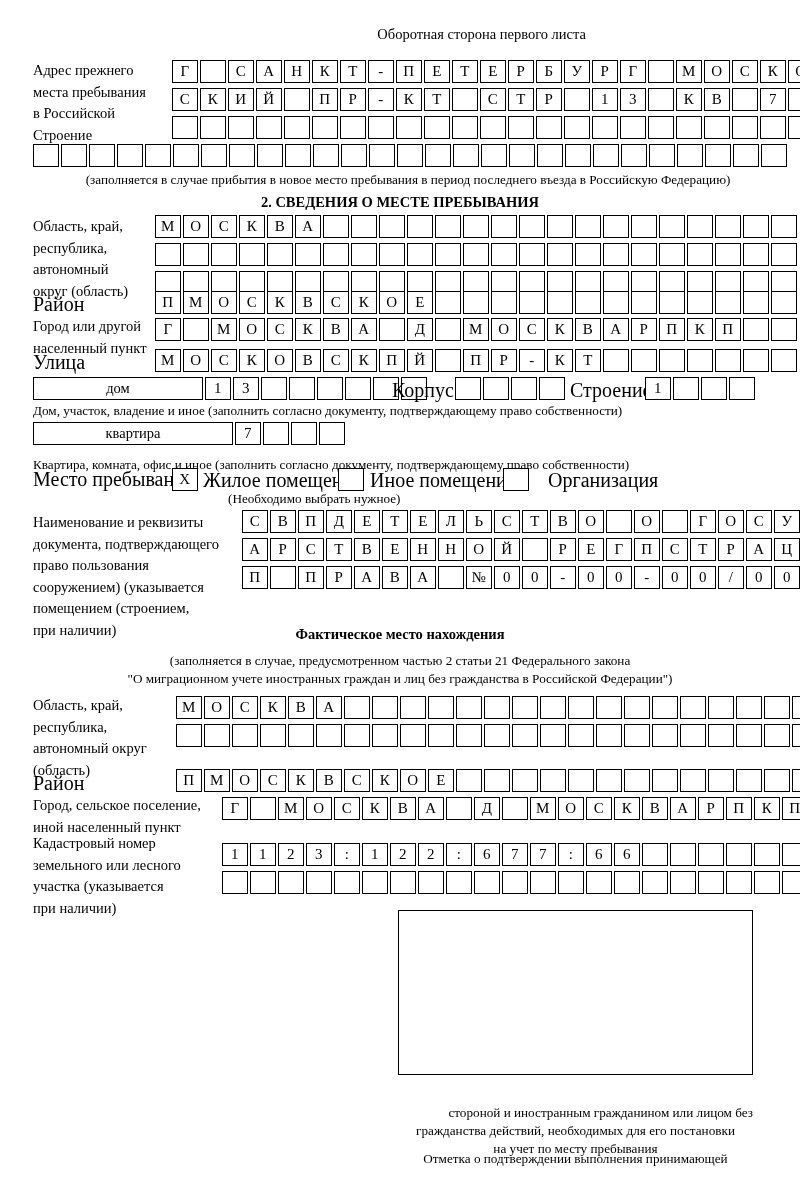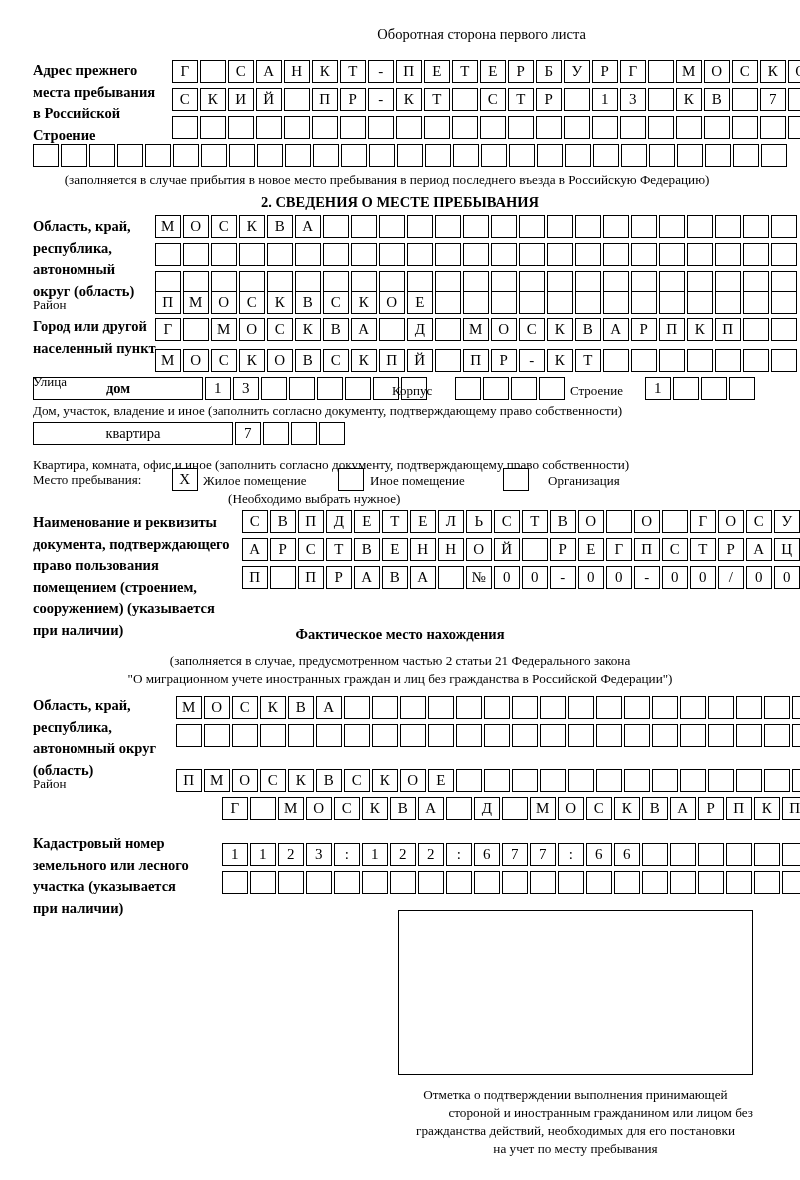--- a/index.html
+++ b/index.html
@@ -39,27 +39,26 @@
     box-sizing: border-box;
     margin-right: 2.5px;
     font-size: 15px;
     line-height: 21px;
     text-align: center;
     font-family: "Liberation Serif", serif;
     background: #fff;
   }
   .cell.last { margin-right: 0; }
   .lbl {
-    font-size: 13px;
+    font-size: 20px;
     line-height: 19px;
   }
   .lbl-block {
     font-size: 14.5px;
     line-height: 21.5px;
-    font-weight: bold;
   }
   .center {
     text-align: center;
   }
   .bold { font-weight: bold; }
   .small { font-size: 13.2px; }
   .note {
     font-size: 13.2px;
     text-align: center;
     line-height: 17px;
@@ -204,21 +203,21 @@
     <div class="cell"></div>
     <div class="cell"></div>
     <div class="cell"></div>
     <div class="cell"></div>
     <div class="cell"></div>
     <div class="cell"></div>
     <div class="cell"></div>
     <div class="cell last"></div>
   </div>
 
-  <div class="abs note" style="left:11px; top:171px; width:752px;">(заполняется в случае прибытия в новое место пребывания в период последнего въезда в Российскую Федерацию)</div>
+  <div class="abs note" style="left:32px; top:171px; width:752px;">(заполняется в случае прибытия в новое место пребывания в период последнего въезда в Российскую Федерацию)</div>
 
   <div class="abs center bold" style="left:24px; top:194px; width:752px; font-size:14.5px;">2. СВЕДЕНИЯ О МЕСТЕ ПРЕБЫВАНИЯ</div>
 
   <div class="abs" style="left:33px; top:216px; width:145px;">
     <div class="lbl-block">Область, край,</div>
     <div class="lbl-block">республика,</div>
     <div class="lbl-block">автономный</div>
     <div class="lbl-block">округ (область)</div>
   </div>
 
@@ -350,21 +349,21 @@
     <div class="cell">В</div>
     <div class="cell">А</div>
     <div class="cell">Р</div>
     <div class="cell">П</div>
     <div class="cell">К</div>
     <div class="cell">П</div>
     <div class="cell"></div>
     <div class="cell last"></div>
   </div>
 
-  <div class="abs lbl" style="left:33px; top:353px;margin-top:19px;">Улица</div>
+  <div class="abs lbl" style="left:33px; top:353px;">Улица</div>
   <div class="abs cells" style="left:155px; top:349px;">
     <div class="cell">М</div>
     <div class="cell">О</div>
     <div class="cell">С</div>
     <div class="cell">К</div>
     <div class="cell">О</div>
     <div class="cell">В</div>
     <div class="cell">С</div>
     <div class="cell">К</div>
     <div class="cell">П</div>
@@ -377,21 +376,21 @@
     <div class="cell">Т</div>
     <div class="cell"></div>
     <div class="cell"></div>
     <div class="cell"></div>
     <div class="cell"></div>
     <div class="cell"></div>
     <div class="cell"></div>
     <div class="cell last"></div>
   </div>
 
-  <div class="abs wide-box" style="left:33px; top:377px; width:170px;font-weight:bold;">дом</div>
+  <div class="abs wide-box" style="left:33px; top:377px; width:170px;">дом</div>
   <div class="abs cells" style="left:205px; top:377px;">
     <div class="cell">1</div>
     <div class="cell">3</div>
     <div class="cell"></div>
     <div class="cell"></div>
     <div class="cell"></div>
     <div class="cell"></div>
     <div class="cell"></div>
     <div class="cell last"></div>
   </div>
@@ -426,22 +425,22 @@
   <div class="abs cell checkmark" style="left:338px; top:468px; margin:0;"></div>
   <div class="abs lbl" style="left:370px; top:471px;">Иное помещение</div>
   <div class="abs cell checkmark" style="left:503px; top:468px; margin:0;"></div>
   <div class="abs lbl" style="left:548px; top:471px;">Организация</div>
   <div class="abs small" style="left:228px; top:491px;">(Необходимо выбрать нужное)</div>
 
   <div class="abs" style="left:33px; top:512px; width:205px;">
     <div class="lbl-block">Наименование и реквизиты</div>
     <div class="lbl-block">документа, подтверждающего</div>
     <div class="lbl-block">право пользования</div>
+    <div class="lbl-block">сооружением) (указывается</div>
     <div class="lbl-block">помещением (строением,</div>
-    <div class="lbl-block">сооружением) (указывается</div>
     <div class="lbl-block">при наличии)</div>
   </div>
 
   <div class="abs cells" style="left:242px; top:510px;">
     <div class="cell">С</div>
     <div class="cell">В</div>
     <div class="cell">П</div>
     <div class="cell">Д</div>
     <div class="cell">Е</div>
     <div class="cell">Т</div>
@@ -593,20 +592,24 @@
     <div class="cell"></div>
     <div class="cell"></div>
     <div class="cell"></div>
     <div class="cell"></div>
     <div class="cell"></div>
     <div class="cell"></div>
     <div class="cell"></div>
     <div class="cell last"></div>
   </div>
 
+  <div class="abs" style="left:33px; top:795px; width:175px;">
+    <div class="lbl-block">Город, сельское поселение,</div>
+    <div class="lbl-block">иной населенный пункт</div>
+  </div>
   <div class="abs cells" style="left:222px; top:797px;">
     <div class="cell">Г</div>
     <div class="cell"></div>
     <div class="cell">М</div>
     <div class="cell">О</div>
     <div class="cell">С</div>
     <div class="cell">К</div>
     <div class="cell">В</div>
     <div class="cell">А</div>
     <div class="cell"></div>
@@ -676,18 +679,18 @@
     <div class="cell"></div>
     <div class="cell"></div>
     <div class="cell"></div>
     <div class="cell"></div>
     <div class="cell"></div>
     <div class="cell"></div>
 
   </div>
 
   <div class="abs sign-box" style="left:398px; top:910px; width:355px; height:165px;"></div>
-  <div class="abs note" style="left:398px; top:1086px; width:355px;">Отметка о подтверждении выполнения принимающей</div>
+  <div class="abs note" style="left:398px; top:1150px; width:355px;">Отметка о подтверждении выполнения принимающей</div>
   <div class="abs note" style="left:398px; top:1104px; width:355px;text-align:right;">стороной и иностранным гражданином или лицом без</div>
   <div class="abs note" style="left:398px; top:1122px; width:355px;">гражданства действий, необходимых для его постановки</div>
   <div class="abs note" style="left:398px; top:1140px; width:355px;">на учет по месту пребывания</div>
 
 </div>
 
 </body></html>

